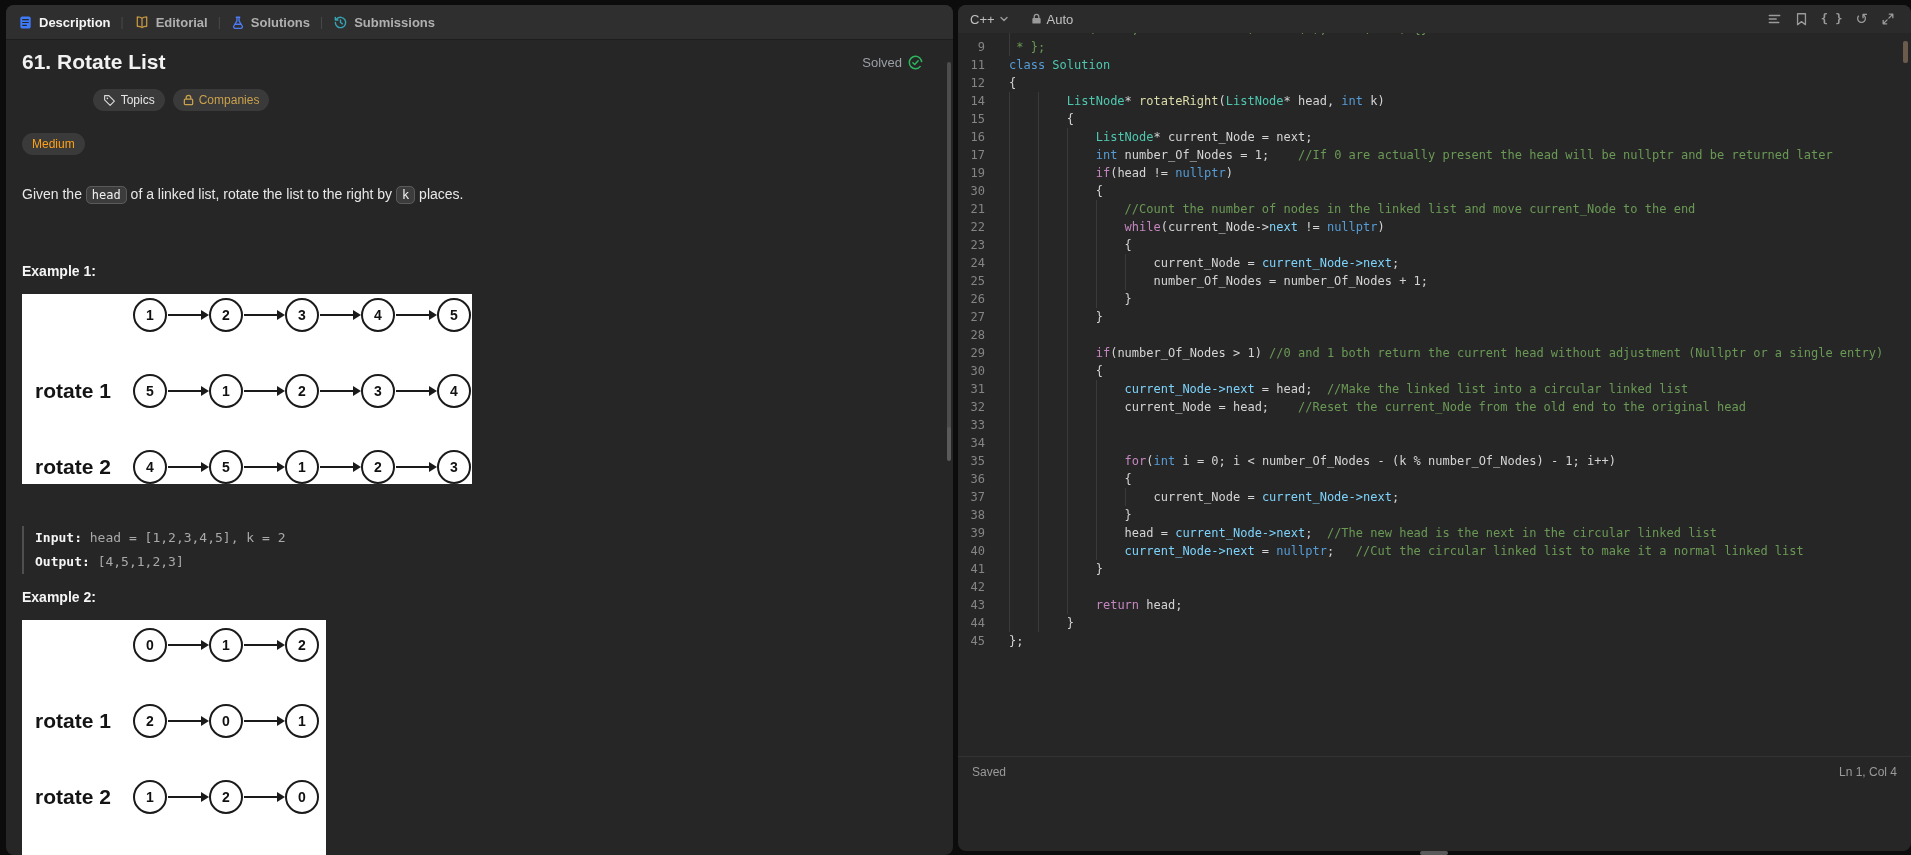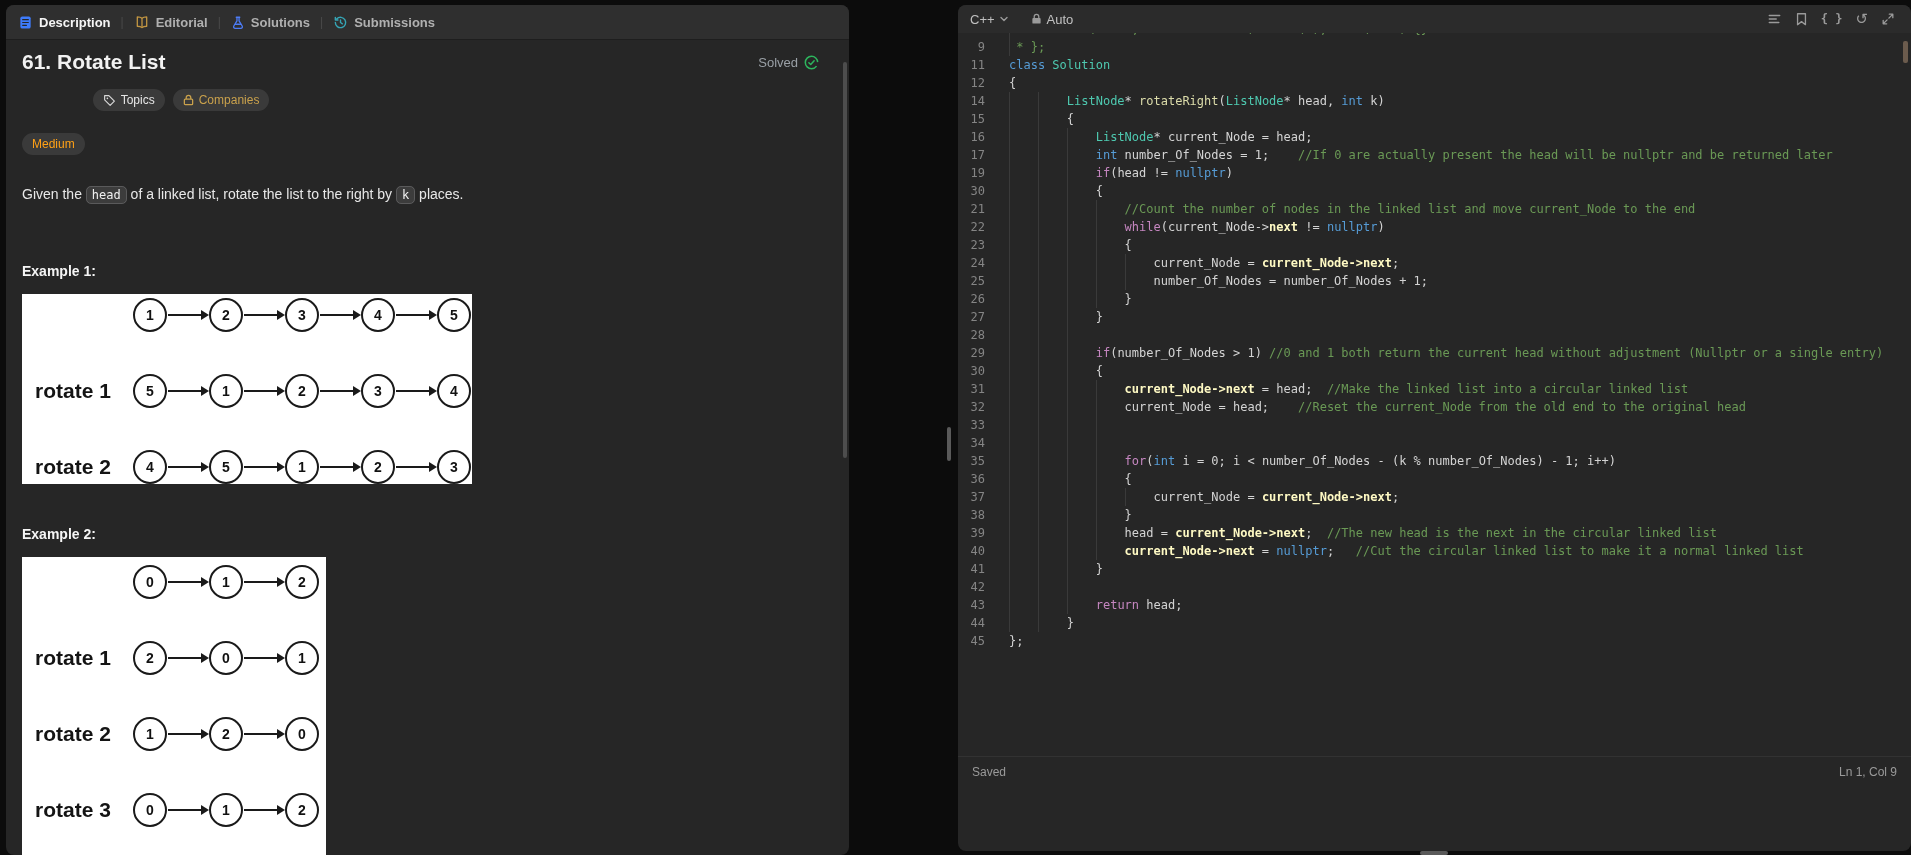--- a/index.html
+++ b/index.html
@@ -1,19 +1,19 @@
 <!DOCTYPE html>
 <html><head>
 <meta charset="utf-8">
 <style>
   * { margin:0; padding:0; box-sizing:border-box; }
   html,body { width:1911px; height:855px; overflow:hidden; background:#0c0c0c;
               font-family:"Liberation Sans", sans-serif; }
   .panel { position:absolute; top:5px; background:#262626; border-radius:8px; overflow:hidden; }
-  #left-panel  { left:6px;   width:843px; height:850px; }
+  #left-panel  { left:6px;   width:947px; height:850px; }
   #right-panel { left:958px; width:953px; height:846px; }
 
   
   .tabbar { height:35px; background:#2f2f2f; border-bottom:1px solid #1e1e1e;
             display:flex; align-items:center; padding:0 12px; }
   .tab { display:flex; align-items:center; gap:6px; font-size:13px; font-weight:600;
          color:#b0b0b0; cursor:pointer; white-space:nowrap; }
   .tab.active { color:#f5f5f5; }
   .tab-sep { color:#4a4a4a; margin:0 10px; font-size:12px; }
   .tab svg { display:block; }
@@ -75,21 +75,21 @@
 
   #editor { position:relative; height:723px; overflow:hidden; background:#262626;
             font-family:"DejaVu Sans Mono", monospace; font-size:12px; }
   #code-lines { position:absolute; top:-13px; left:0; right:0; }
   .cl { display:flex; height:18px; line-height:18px; white-space:pre; }
   .ln { width:27px; text-align:right; color:#858585; flex:none; }
   .lc { position:relative; margin-left:24px; color:#d4d4d4; }
   .guide { position:absolute; top:0; bottom:0; width:1px; background:#3a3a3a; }
   .tk-d { color:#d4d4d4; } .tk-c { color:#6a9955; } .tk-k { color:#569cd6; }
   .tk-p { color:#c586c0; } .tk-t { color:#4ec9b0; } .tk-f { color:#dcdcaa; }
-  .tk-m { color:#fef9c3;font-weight:bold; }
+  .tk-m { color:#7dd3fc; }
   #editor-scroll-thumb { position:absolute; right:3px; top:8px; width:5px; height:22px;
                          background:#6b5b4d; border-radius:2px; }
   .statusbar { height:30px; border-top:1px solid rgba(255,255,255,0.06);
                display:flex; align-items:center; justify-content:space-between;
                padding:0 14px; font-size:12px; color:#9a9a9a; }
 </style>
 </head>
 <body>
 
 <div class="panel" id="left-panel">
@@ -199,20 +199,24 @@
           <span class="darrow"></span>
           <div class="dnode">5</div>
           <span class="darrow"></span>
           <div class="dnode">1</div>
           <span class="darrow"></span>
           <div class="dnode">2</div>
           <span class="darrow"></span>
           <div class="dnode">3</div>
         </div>
       </div>
+    <div class="io-block">
+      <div><span class="io-label">Input:</span> <span class="io-value">head = [1,2,3,4,5], k = 2</span></div>
+      <div><span class="io-label">Output:</span> <span class="io-value">[4,5,1,2,3]</span></div>
+    </div>
     <div class="ex-heading second">Example 2:</div>
     <div class="img-box" id="ex2-img">
         <div class="drow">
           <div class="dlabel"></div>
           <div class="dnode">0</div>
           <span class="darrow"></span>
           <div class="dnode">1</div>
           <span class="darrow"></span>
           <div class="dnode">2</div>
         </div>
@@ -286,21 +290,21 @@
       </div>
   </div>
   <div id="editor">
     <div id="code-lines">
         <div class="cl"><span class="ln"></span><span class="lc"><span class="guide" style="left: 0ch;"></span><span class="tk-c"> * ListNode(int x, ListNode *next) : val(x), next(next) {}</span></span></div>
         <div class="cl"><span class="ln">9</span><span class="lc"><span class="guide" style="left: 0ch;"></span><span class="tk-c"> * };</span></span></div>
         <div class="cl"><span class="ln">11</span><span class="lc"><span class="tk-k">class</span><span class="tk-d"> </span><span class="tk-t">Solution</span></span></div>
         <div class="cl"><span class="ln">12</span><span class="lc"><span class="tk-d">{</span></span></div>
         <div class="cl"><span class="ln">14</span><span class="lc"><span class="guide" style="left: 0ch;"></span><span class="guide" style="left: 4ch;"></span><span class="tk-d">        </span><span class="tk-t">ListNode</span><span class="tk-d">* </span><span class="tk-f">rotateRight</span><span class="tk-d">(</span><span class="tk-t">ListNode</span><span class="tk-d">* head, </span><span class="tk-k">int</span><span class="tk-d"> k)</span></span></div>
         <div class="cl"><span class="ln">15</span><span class="lc"><span class="guide" style="left: 0ch;"></span><span class="guide" style="left: 4ch;"></span><span class="tk-d">        {</span></span></div>
-        <div class="cl"><span class="ln">16</span><span class="lc"><span class="guide" style="left: 0ch;"></span><span class="guide" style="left: 4ch;"></span><span class="guide" style="left: 8ch;"></span><span class="tk-d">            </span><span class="tk-t">ListNode</span><span class="tk-d">* current_Node = head;</span></span></div>
+        <div class="cl"><span class="ln">16</span><span class="lc"><span class="guide" style="left: 0ch;"></span><span class="guide" style="left: 4ch;"></span><span class="guide" style="left: 8ch;"></span><span class="tk-d">            </span><span class="tk-t">ListNode</span><span class="tk-d">* current_Node = next;</span></span></div>
         <div class="cl"><span class="ln">17</span><span class="lc"><span class="guide" style="left: 0ch;"></span><span class="guide" style="left: 4ch;"></span><span class="guide" style="left: 8ch;"></span><span class="tk-d">            </span><span class="tk-k">int</span><span class="tk-d"> number_Of_Nodes = 1;    </span><span class="tk-c">//If 0 are actually present the head will be nullptr and be returned later</span></span></div>
         <div class="cl"><span class="ln">19</span><span class="lc"><span class="guide" style="left: 0ch;"></span><span class="guide" style="left: 4ch;"></span><span class="guide" style="left: 8ch;"></span><span class="tk-d">            </span><span class="tk-p">if</span><span class="tk-d">(head != </span><span class="tk-k">nullptr</span><span class="tk-d">)</span></span></div>
         <div class="cl"><span class="ln">30</span><span class="lc"><span class="guide" style="left: 0ch;"></span><span class="guide" style="left: 4ch;"></span><span class="guide" style="left: 8ch;"></span><span class="tk-d">            {</span></span></div>
         <div class="cl"><span class="ln">21</span><span class="lc"><span class="guide" style="left: 0ch;"></span><span class="guide" style="left: 4ch;"></span><span class="guide" style="left: 8ch;"></span><span class="guide" style="left: 12ch;"></span><span class="tk-d">                </span><span class="tk-c">//Count the number of nodes in the linked list and move current_Node to the end</span></span></div>
         <div class="cl"><span class="ln">22</span><span class="lc"><span class="guide" style="left: 0ch;"></span><span class="guide" style="left: 4ch;"></span><span class="guide" style="left: 8ch;"></span><span class="guide" style="left: 12ch;"></span><span class="tk-d">                </span><span class="tk-p">while</span><span class="tk-d">(current_Node-&gt;</span><span class="tk-m">next</span><span class="tk-d"> != </span><span class="tk-k">nullptr</span><span class="tk-d">)</span></span></div>
         <div class="cl"><span class="ln">23</span><span class="lc"><span class="guide" style="left: 0ch;"></span><span class="guide" style="left: 4ch;"></span><span class="guide" style="left: 8ch;"></span><span class="guide" style="left: 12ch;"></span><span class="tk-d">                {</span></span></div>
         <div class="cl"><span class="ln">24</span><span class="lc"><span class="guide" style="left: 0ch;"></span><span class="guide" style="left: 4ch;"></span><span class="guide" style="left: 8ch;"></span><span class="guide" style="left: 12ch;"></span><span class="guide" style="left: 16ch;"></span><span class="tk-d">                    current_Node = </span><span class="tk-m">current_Node-&gt;next</span><span class="tk-d">;</span></span></div>
         <div class="cl"><span class="ln">25</span><span class="lc"><span class="guide" style="left: 0ch;"></span><span class="guide" style="left: 4ch;"></span><span class="guide" style="left: 8ch;"></span><span class="guide" style="left: 12ch;"></span><span class="guide" style="left: 16ch;"></span><span class="tk-d">                    number_Of_Nodes = number_Of_Nodes + 1;</span></span></div>
         <div class="cl"><span class="ln">26</span><span class="lc"><span class="guide" style="left: 0ch;"></span><span class="guide" style="left: 4ch;"></span><span class="guide" style="left: 8ch;"></span><span class="guide" style="left: 12ch;"></span><span class="tk-d">                }</span></span></div>
         <div class="cl"><span class="ln">27</span><span class="lc"><span class="guide" style="left: 0ch;"></span><span class="guide" style="left: 4ch;"></span><span class="guide" style="left: 8ch;"></span><span class="tk-d">            }</span></span></div>
@@ -320,15 +324,15 @@
         <div class="cl"><span class="ln">41</span><span class="lc"><span class="guide" style="left: 0ch;"></span><span class="guide" style="left: 4ch;"></span><span class="guide" style="left: 8ch;"></span><span class="tk-d">            }</span></span></div>
         <div class="cl"><span class="ln">42</span><span class="lc"><span class="guide" style="left: 0ch;"></span><span class="guide" style="left: 4ch;"></span><span class="guide" style="left: 8ch;"></span></span></div>
         <div class="cl"><span class="ln">43</span><span class="lc"><span class="guide" style="left: 0ch;"></span><span class="guide" style="left: 4ch;"></span><span class="guide" style="left: 8ch;"></span><span class="tk-d">            </span><span class="tk-p">return</span><span class="tk-d"> head;</span></span></div>
         <div class="cl"><span class="ln">44</span><span class="lc"><span class="guide" style="left: 0ch;"></span><span class="guide" style="left: 4ch;"></span><span class="tk-d">        }</span></span></div>
         <div class="cl"><span class="ln">45</span><span class="lc"><span class="tk-d">};</span></span></div>
       </div>
     <div id="editor-scroll-thumb"></div>
   </div>
   <div class="statusbar">
     <span>Saved</span>
-    <span>Ln 1, Col 9</span>
+    <span>Ln 1, Col 4</span>
   </div>
 </div>
 
 </body></html>

